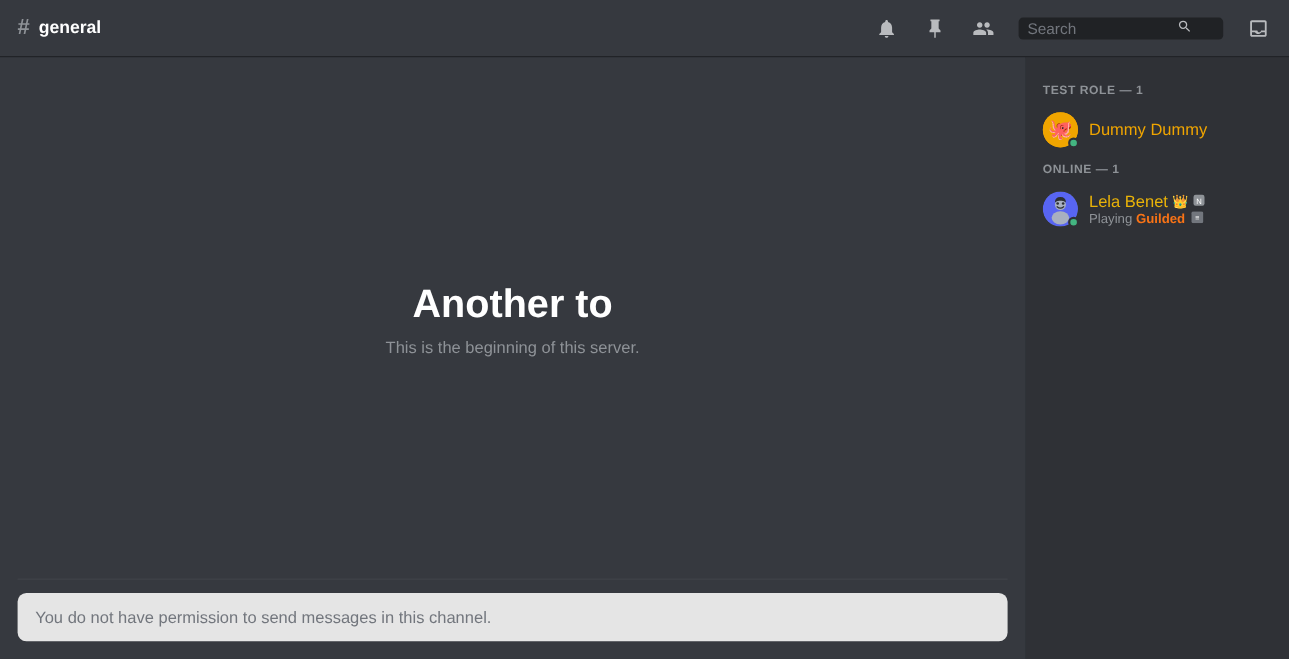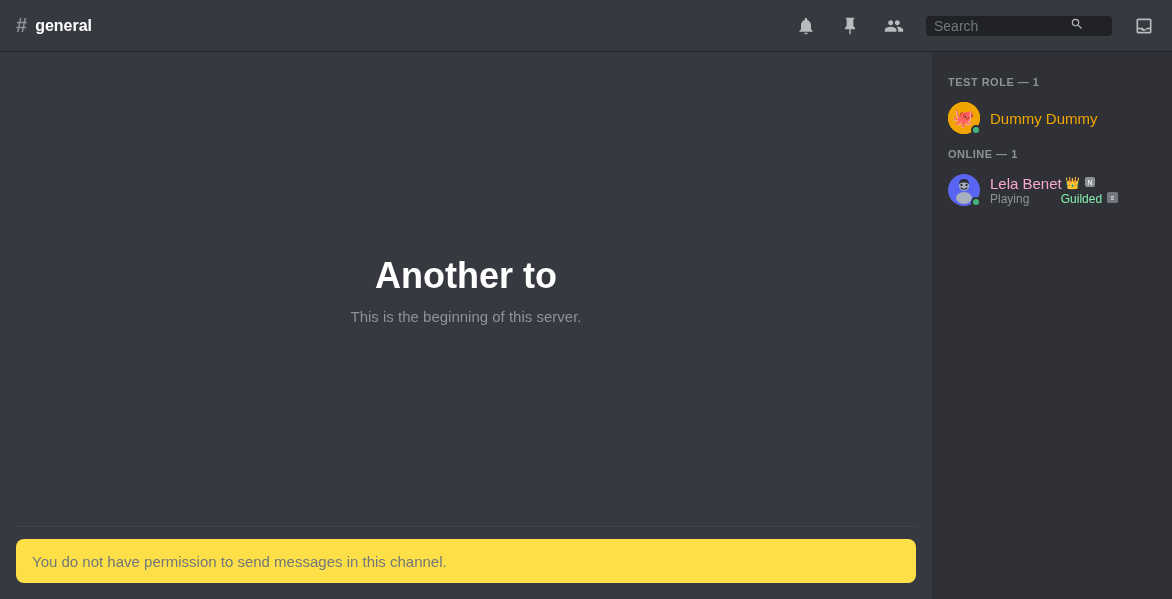--- a/index.html
+++ b/index.html
@@ -116,21 +116,21 @@
       font-size: 15px;
       color: #8e9297;
     }
 
     .chat-input-area {
       padding: 0 16px 16px 16px;
       flex-shrink: 0;
     }
 
     .chat-input-box {
-      background: #fde047;
+      background: #e5e5e5;
       border-radius: 8px;
       padding: 11px 16px;
       color: #72767d;
       font-size: 15px;
       min-height: 44px;
       display: flex;
       align-items: center;
     }
 
     
@@ -218,30 +218,30 @@
     }
 
     .member-name {
       font-size: 15px;
       font-weight: 500;
       white-space: nowrap;
       overflow: hidden;
       text-overflow: ellipsis;
     }
     .member-name-dummy { color: #f0a500; }
-    .member-name-lela { color: #f9a8d4; }
+    .member-name-lela { color: #eab308; }
 
     .member-status {
       font-size: 12px;
       color: #8e9297;
       white-space: nowrap;
       overflow: hidden;
       text-overflow: ellipsis;
     }
-    .member-status strong { color: #86efac; font-weight: 400; margin-left: 28px; }
+    .member-status strong { color: #f97316; font-weight: 700; }
 
     .crown-icon {
       font-size: 12px;
       margin-left: 4px;
     }
 
     .nitro-icon {
       font-size: 11px;
       margin-left: 3px;
       color: #8e9297;

